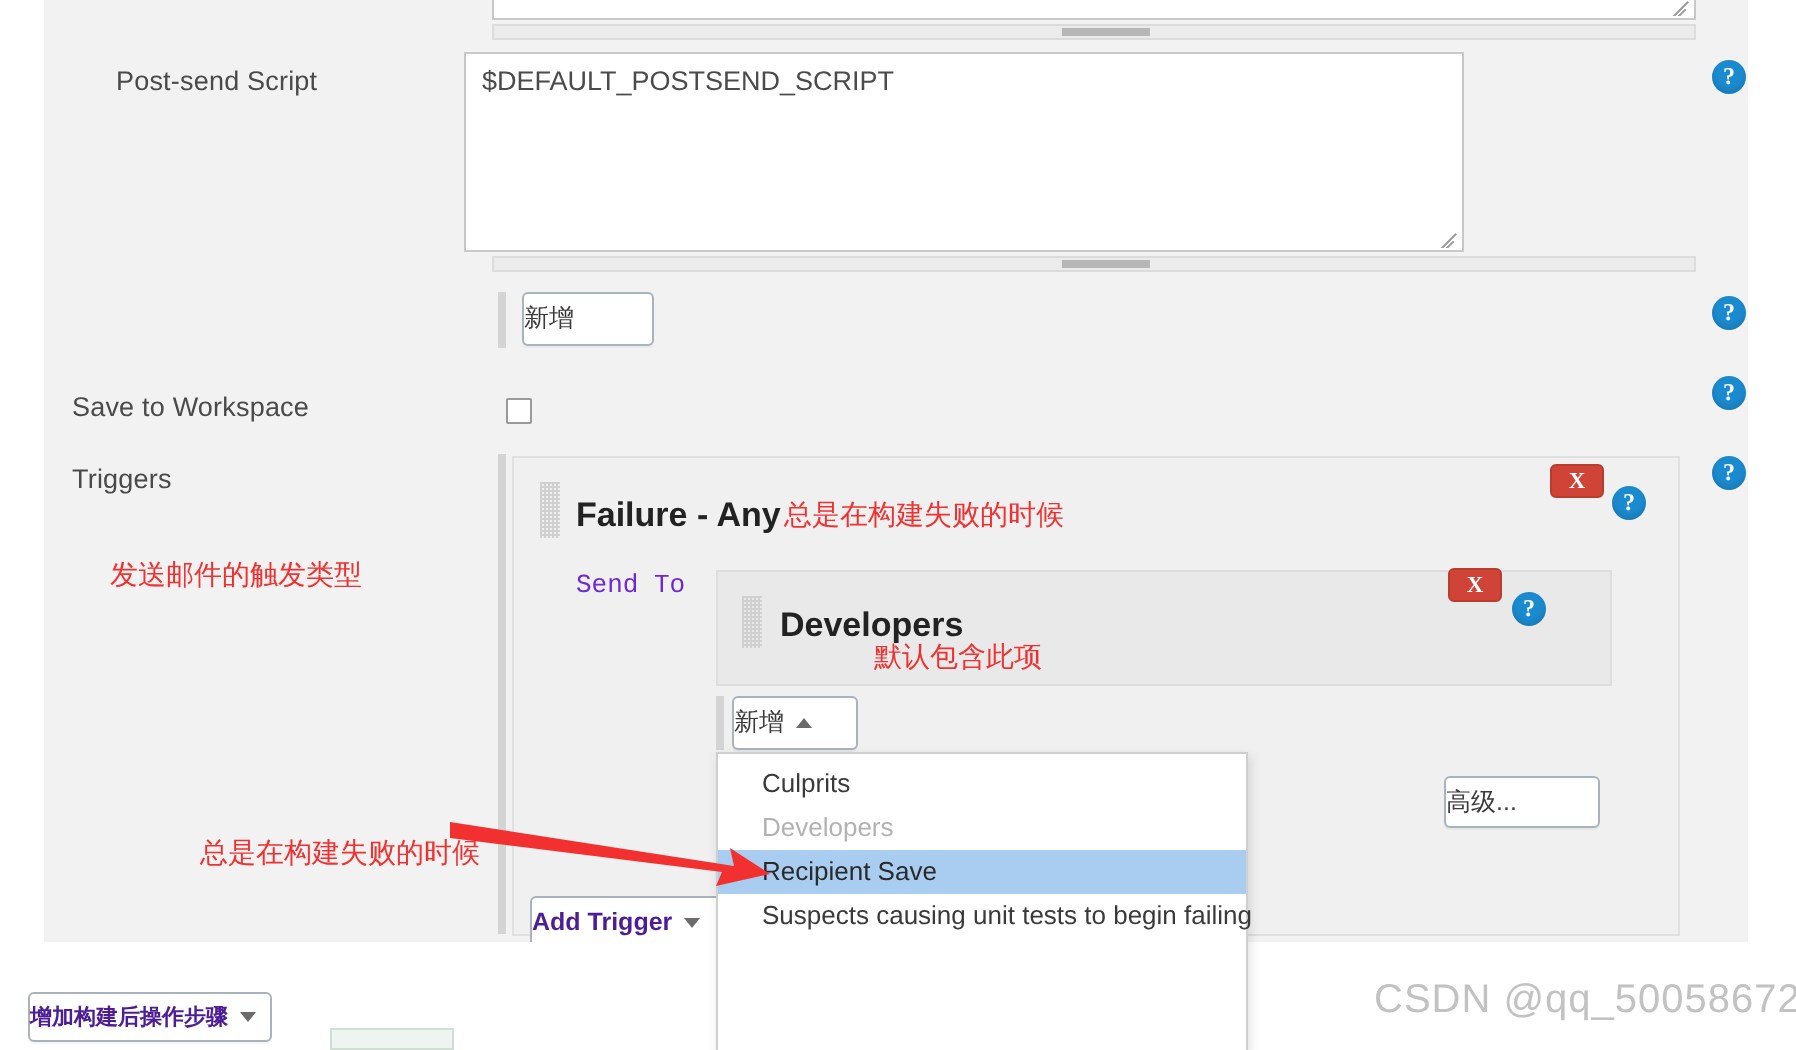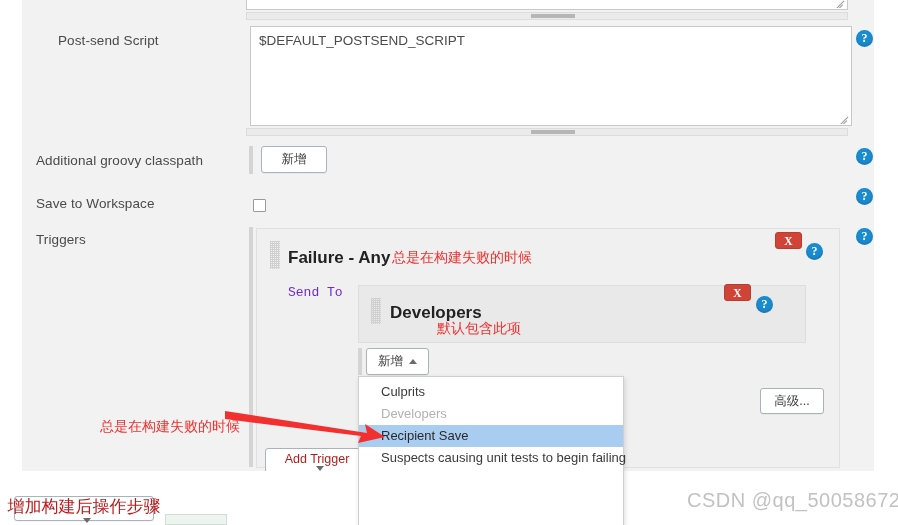--- a/index.html
+++ b/index.html
@@ -89,27 +89,27 @@
   .btn {
     position: absolute;
     box-sizing: border-box;
     background: #ffffff;
     border: 1px solid #a9b3bd;
     border-radius: 3px;
     color: #3b3b3b;
     font-size: 12.5px;
     display: flex;
     align-items: center;
-    justify-content: center;
+    justify-content: flex-start;
     box-shadow: 0 1px 0 rgba(0,0,0,0.04);
     cursor: pointer;
     font-family: "Liberation Sans", "DejaVu Sans", sans-serif;
     white-space: nowrap;
   }
-  .btn.strong { font-weight: normal; color: #b91c1c; flex-direction: column; }
+  .btn.strong { font-weight: bold; color: #4c1d95; }
   .btn .caret-d {
     display: inline-block;
     margin-left: 6px;
     width: 0; height: 0;
     border-left: 4px solid transparent;
     border-right: 4px solid transparent;
     border-top: 5px solid #6b6b6b;
   }
   .btn .caret-u {
     display: inline-block;
@@ -285,33 +285,32 @@
       <i style="width:13px; left:-1px; top:8px;"></i>
       <i style="width:8px; left:2px; top:10px;"></i>
     </div>
   </div>
   <div class="dragbar" style="left:246px; top:12px; width:602px;">
     <div class="knob" style="left:284px;"></div>
   </div>
 
   <div class="row-label" style="top:33px;margin-left:22px;">Post-send Script</div>
 
-  <div class="ta" style="left:250px; top:26px; width:602px; height:100px;">
+  <div class="ta" style="left:232px; top:26px; width:500px; height:100px;">
     <div class="ta-text">$DEFAULT_POSTSEND_SCRIPT</div>
     <div class="resize-grip">
       <i style="width:13px; left:-1px; top:8px;"></i>
       <i style="width:8px; left:2px; top:10px;"></i>
     </div>
   </div>
   <div class="dragbar" style="left:246px; top:128px; width:602px;">
     <div class="knob" style="left:284px;"></div>
   </div>
   <div class="help" style="left:856px; top:30px;">?</div>
 
-  <div class="row-label" style="top:153px;">Additional groovy classpath</div>
   <div class="req-bar" style="left:249px; top:146px; height:28px;"></div>
   <div class="btn" style="left:261px; top:146px; width:66px; height:27px;">
     <span>新增</span>
   </div>
   <div class="help" style="left:856px; top:148px;">?</div>
 
   <div class="row-label" style="top:196px;">Save to Workspace</div>
   <div class="cbox" style="left:253px; top:199px;"></div>
   <div class="help" style="left:856px; top:188px;">?</div>
 
@@ -334,46 +333,47 @@
   <div class="panel-title" style="left:390px; top:303px;">Developers</div>
   <div class="xbtn" style="left:724px; top:284px;">X</div>
   <div class="help" style="left:756px; top:296px;">?</div>
 
   <div class="req-bar" style="left:358px; top:348px; height:27px;"></div>
   <div class="btn" style="left:366px; top:348px; width:63px; height:27px;">
     <span>新增</span>
     <span class="caret-u"></span>
   </div>
 
-  <div class="btn" style="left:760px; top:388px; width:64px; height:26px;">
+  <div class="btn" style="left:722px; top:388px; width:78px; height:26px;">
     <span>高级...</span>
   </div>
 
   <div class="btn strong" style="left:265px; top:448px; width:104px; height:26px;">
     <span>Add Trigger</span>
     <span class="caret-d"></span>
   </div>
 
   <div class="dropdown" style="left:358px; top:376px; width:266px; height:150px;">
     <div class="dd-item">Culprits</div>
     <div class="dd-item disabled">Developers</div>
     <div class="dd-item selected">Recipient Save</div>
     <div class="dd-item">Suspects causing unit tests to begin failing</div>
   </div>
 
   <div class="bottom-white" style="left:0; top:471px; width:898px; height:54px;"></div>
   <div class="bottom-white" style="left:22px; top:471px; width:852px; height:54px; background:#ffffff;"></div>
 
-  <div class="btn strong" style="left:14px; top:496px; width:140px; height:25px; font-size:17px;">
+  <div class="btn strong" style="left:14px; top:496px; width:122px; height:25px; font-size:11px;">
     <span>增加构建后操作步骤</span>
     <span class="caret-d"></span>
   </div>
   <div class="teal-box" style="left:165px; top:514px; width:62px; height:11px;"></div>
 
   <div class="anno" style="left:392px; top:249px;">总是在构建失败的时候</div>
+  <div class="anno" style="left:55px; top:279px;">发送邮件的触发类型</div>
   <div class="anno" style="left:437px; top:320px;">默认包含此项</div>
   <div class="anno" style="left:100px; top:418px;">总是在构建失败的时候</div>
 
   <svg class="arrow-svg" width="170" height="50" style="left:225px; top:405px;" viewBox="0 0 170 50">
     <polygon points="0,6 142,28 140,19 160,32 133,38 136,31 0,14" fill="#f2302f"></polygon>
   </svg>
 
   <div class="watermark" style="left:687px; top:489px;">CSDN @qq_50058672</div>
 
 </div>

